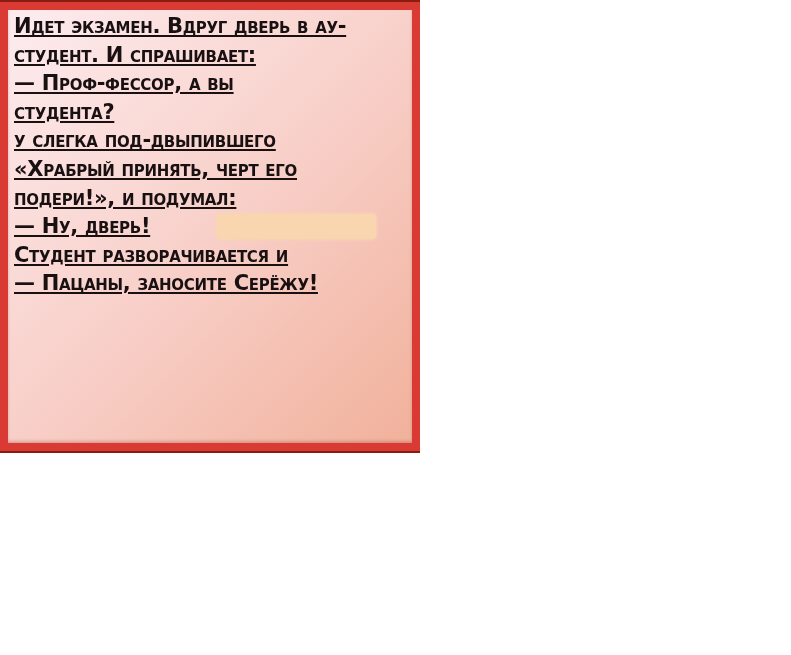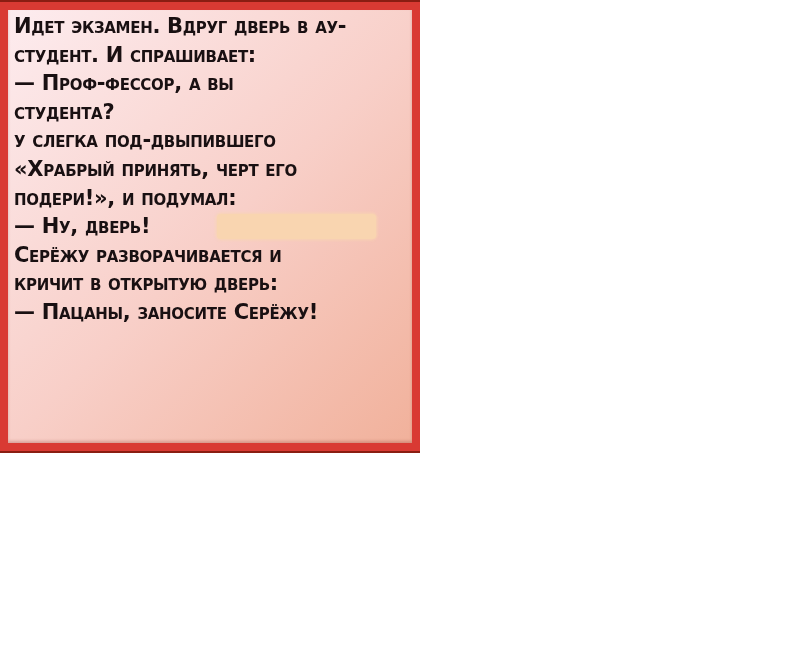--- a/index.html
+++ b/index.html
@@ -37,20 +37,21 @@
     box-shadow: inset 0 -2px 3px rgba(130, 30, 20, 0.25);
   }
   .meme-text {
     position: relative;
     padding: 2px 4px 0 6px;
     color: #191012;
     font-weight: bold;
     font-size: 21px;
     line-height: 28.6px;
     letter-spacing: -0.3px;
+    text-decoration: underline;
   }
   .meme-text .line {
     font-variant: small-caps;
     white-space: nowrap;
   }
   
   .censor {
     position: absolute;
     left: 209px;
     top: 204px;
@@ -69,20 +70,19 @@
     <div class="meme-inner">
       <div class="meme-text">
           <div class="line">Идет экзамен. Вдруг дверь в ау-</div>
           <div class="line">студент. И спрашивает:</div>
           <div class="line">— Проф-фессор, а вы</div>
           <div class="line">студента?</div>
           <div class="line">у слегка под-двыпившего</div>
           <div class="line">«Храбрый принять, черт его</div>
           <div class="line">подери!», и подумал:</div>
           <div class="line">— Ну, дверь!</div>
-          <div class="line">Серёжу разворачивается и</div>
-          <div class="line">кричит в открытую дверь:</div>
+          <div class="line">Студент разворачивается и</div>
           <div class="line">— Пацаны, заносите Серёжу!</div>
         </div>
       <div class="censor"></div>
     </div>
   </div>
 </div>
 
 </body></html>

